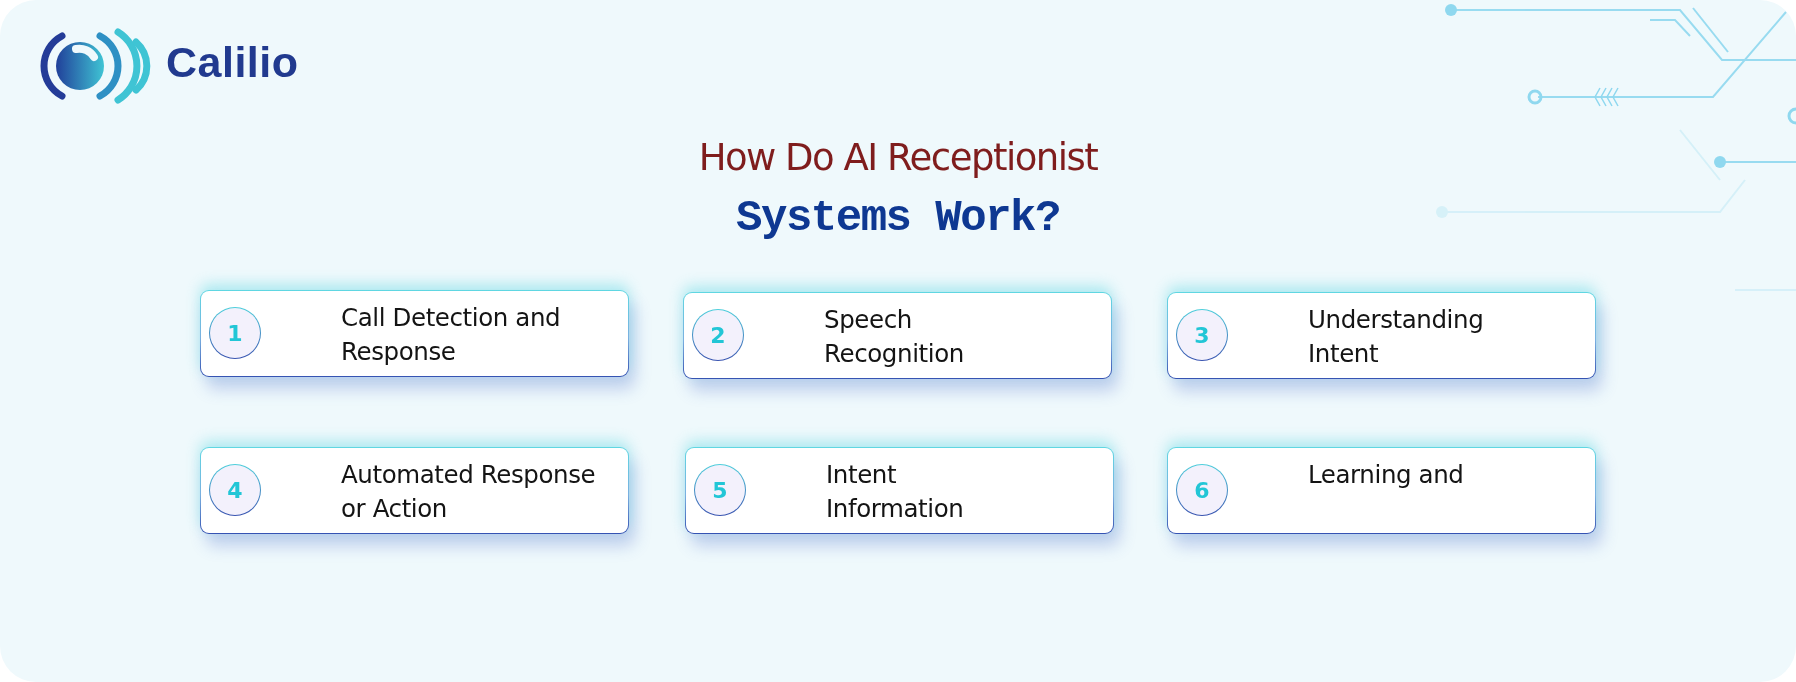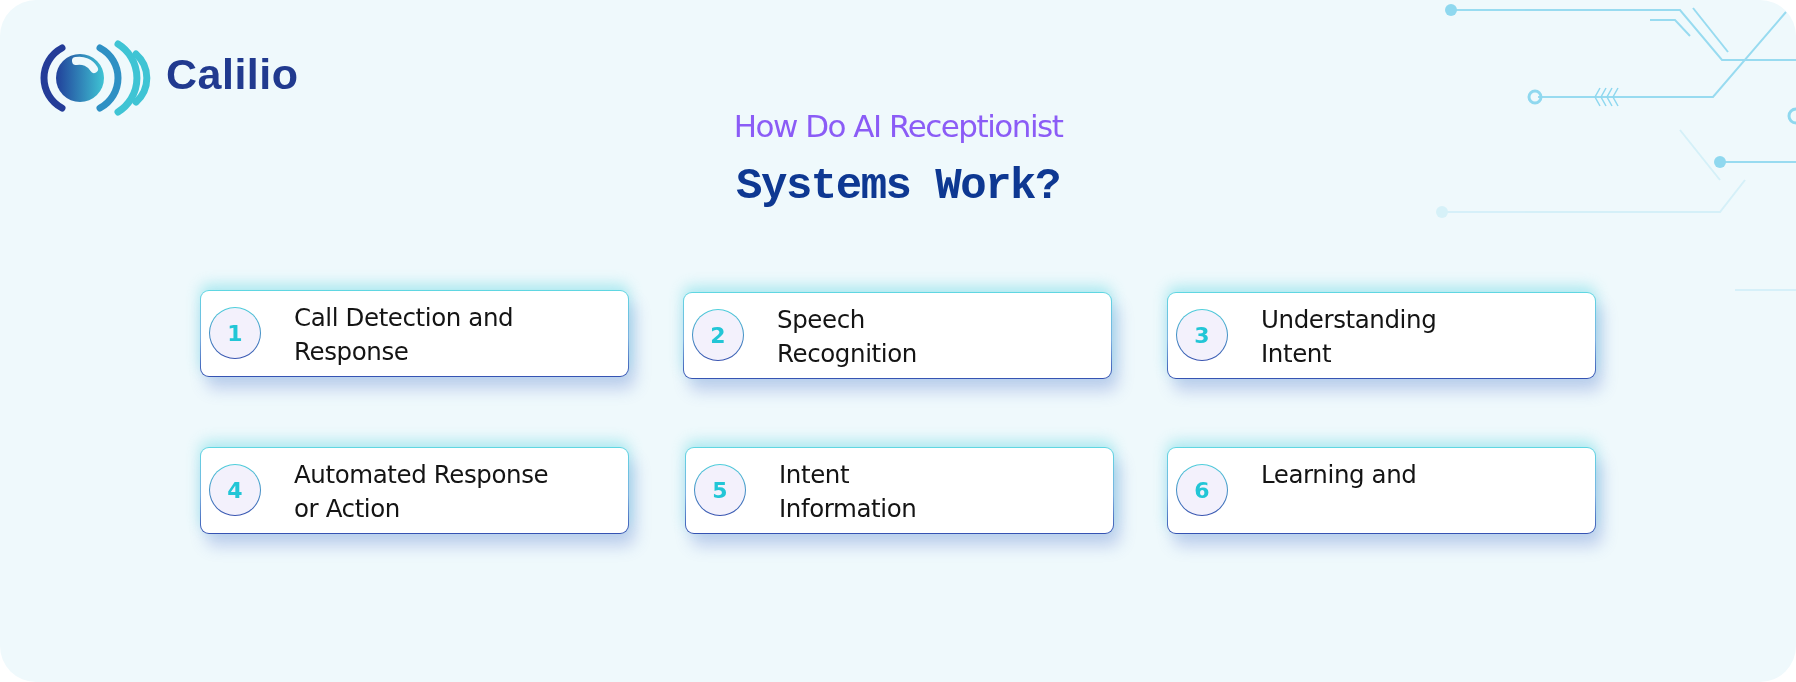--- a/index.html
+++ b/index.html
@@ -1,37 +1,37 @@
 <!DOCTYPE html>
 <html><head>
 <meta charset="utf-8">
 <style>
   html, body { margin:0; padding:0; background:#ffffff; }
   body { width:1796px; height:682px; position:relative; overflow:hidden; font-family:"DejaVu Sans", sans-serif; }
   .canvas { position:absolute; left:0; top:0; width:1796px; height:682px; background:#eff9fc; border-radius:36px; overflow:hidden; }
   .circuits { position:absolute; left:0; top:0; width:1796px; height:682px; pointer-events:none; }
-  .logo { position:absolute; left:38px; top:38px; height:80px; display:flex; align-items:flex-end; }
+  .logo { position:absolute; left:38px; top:26px; height:80px; display:flex; align-items:flex-end; }
   .logo-icon { width:114px; height:80px; }
   .logo-text { position:absolute; left:128px; top:12px; font-family:"Liberation Sans", sans-serif; font-weight:700; font-size:43px; color:#213a8f; letter-spacing:0.5px; white-space:nowrap; }
   .title { position:absolute; left:0; width:1796px; top:96px; text-align:center; color:#0f3a94; }
-  .title .l1 { font-family:"DejaVu Sans", sans-serif; font-size:31px; font-weight:400; line-height:60px; letter-spacing:-1.5px; color:#8b5cf6; }
+  .title .l1 { font-family:"DejaVu Sans", sans-serif; font-size:37px; font-weight:400; line-height:60px; letter-spacing:-1.5px; color:#7f1d1d;margin-top:32px; }
   .title .l2 { font-family:Liberation Mono, monospace; font-size:44px; font-weight:700; line-height:60px; letter-spacing:-1.5px; color:#0e3892; }
   .card { position:absolute; width:429px; height:87px; box-sizing:border-box; border-radius:9px; background:#ffffff;
           border:1.5px solid transparent;
           background-image: linear-gradient(#ffffff,#ffffff), linear-gradient(180deg,#5fd7e2 0%, #7ab0e0 55%, #3552b2 100%);
           background-origin:border-box; background-clip:padding-box, border-box;
           box-shadow: 0 -6px 14px rgba(94,215,226,0.45), 6px 12px 16px rgba(70,100,200,0.28); }
   .num { position:absolute; left:8px; top:16px; width:52px; height:52px; border-radius:50%; box-sizing:border-box;
          border:1.5px solid transparent;
          background-image: linear-gradient(#f3f1fc,#f3f1fc), linear-gradient(180deg,#4fd0dc,#3852b0);
          background-origin:border-box; background-clip:padding-box, border-box;
          display:flex; align-items:center; justify-content:center;
          font-family:"DejaVu Sans", sans-serif; font-weight:700; font-size:22px; color:#22c6d6; }
   .label { position:absolute; left:93px; top:10px; font-family:"DejaVu Sans", sans-serif; font-size:24.5px; line-height:34px; color:#141414; letter-spacing:-0.4px; }
-  .label span { display:block; white-space:nowrap; }
+  .label span { display:block; white-space:nowrap;margin-left:47px; }
 </style>
 </head>
 <body>
 
 <div class="canvas">
 
   <svg class="circuits" viewBox="0 0 1796 682">
     <g stroke="#8fd8ef" stroke-width="2" fill="none" opacity="0.9">
       <path d="M1451 10 L1680 10 L1722 60 L1796 60"></path>
       <path d="M1650 20 L1675 20 L1690 36"></path>

